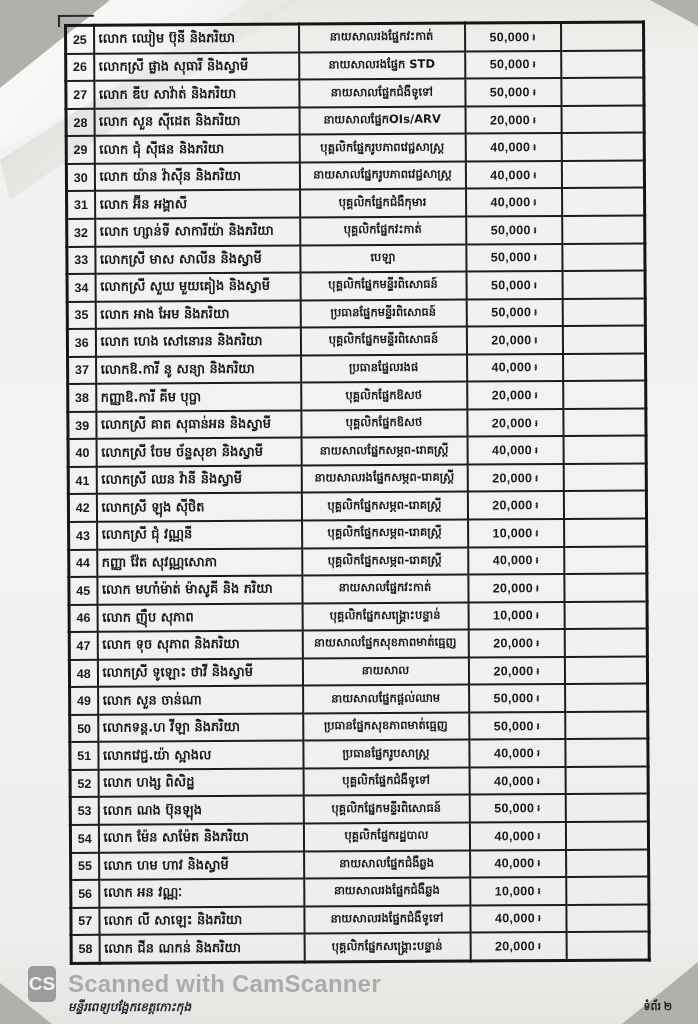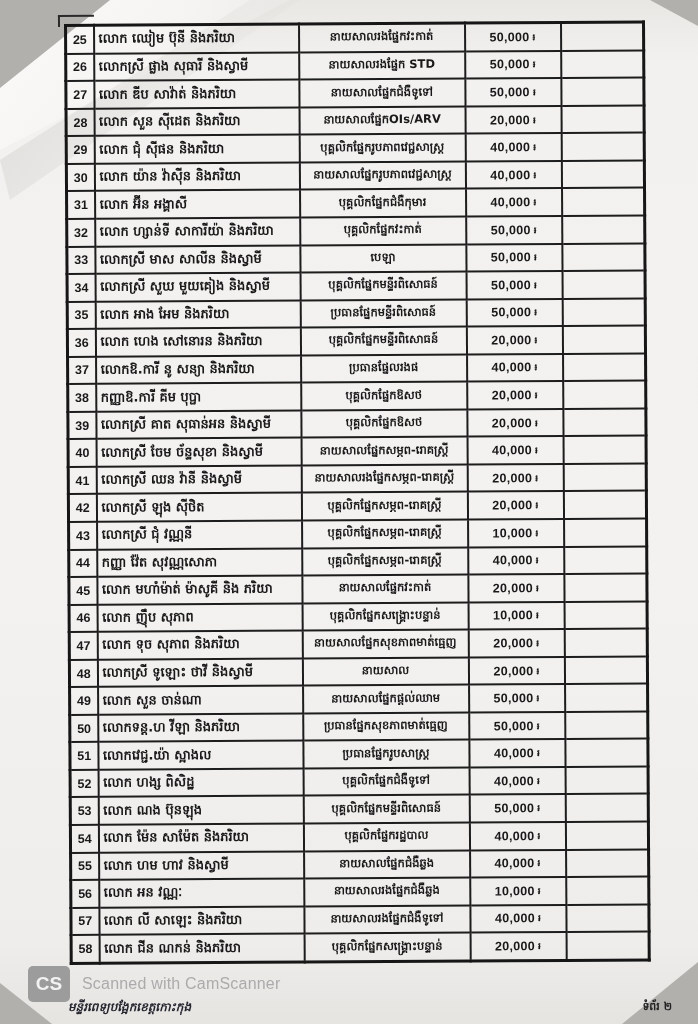--- a/index.html
+++ b/index.html
@@ -44,28 +44,28 @@
   td.c-pos{text-align:center;font-size:11.5px;}
   td.c-amt{text-align:center;padding-right:9px;font-size:12.5px;font-family:"Liberation Sans",sans-serif;letter-spacing:.3px;}
   td.c-sig{background:transparent;}
   .riel{font-size:9px;vertical-align:1px;margin-left:3px;font-family:"DejaVu Sans",sans-serif;}
   
   .stub{position:absolute;left:-6px;top:-9px;width:34px;height:10px;
     border-left:2px solid #2a2a2a;border-top:2px solid #2a2a2a;}
 
   
   .camscanner{position:absolute;left:28px;top:966px;display:flex;align-items:center;gap:12px;}
-  .cs-badge{width:42px;height:36px;border-radius:5px;background:#9c9c9c;
+  .cs-badge{width:28px;height:36px;border-radius:5px;background:#9c9c9c;
     display:flex;align-items:center;justify-content:center;
     color:#f2f2f2;font-family:"Liberation Sans",sans-serif;font-weight:700;font-size:19px;}
-  .cs-text{color:#ababab;font-family:"Liberation Sans",sans-serif;font-size:16px;font-weight:400;letter-spacing:.2px;}
+  .cs-text{color:#ababab;font-family:"Liberation Sans",sans-serif;font-size:24px;font-weight:700;letter-spacing:.2px;}
   .org-footer{position:absolute;left:68px;top:999px;color:#24242e;
     font-size:12px;font-weight:700;font-style:italic;}
   .page-num{position:absolute;right:26px;top:999px;color:#222;
-    font-size:11px;font-weight:700;}
+    font-size:11px;font-weight:700;font-family:Liberation Serif, serif;}
 </style>
 </head>
 <body>
 
 <div class="scene">
   <div class="fold"></div>
   <div class="fold-shadow"></div>
   <div class="bg-corner tl"></div>
   <div class="bg-corner tr"></div>
   <div class="bg-corner bl"></div>

